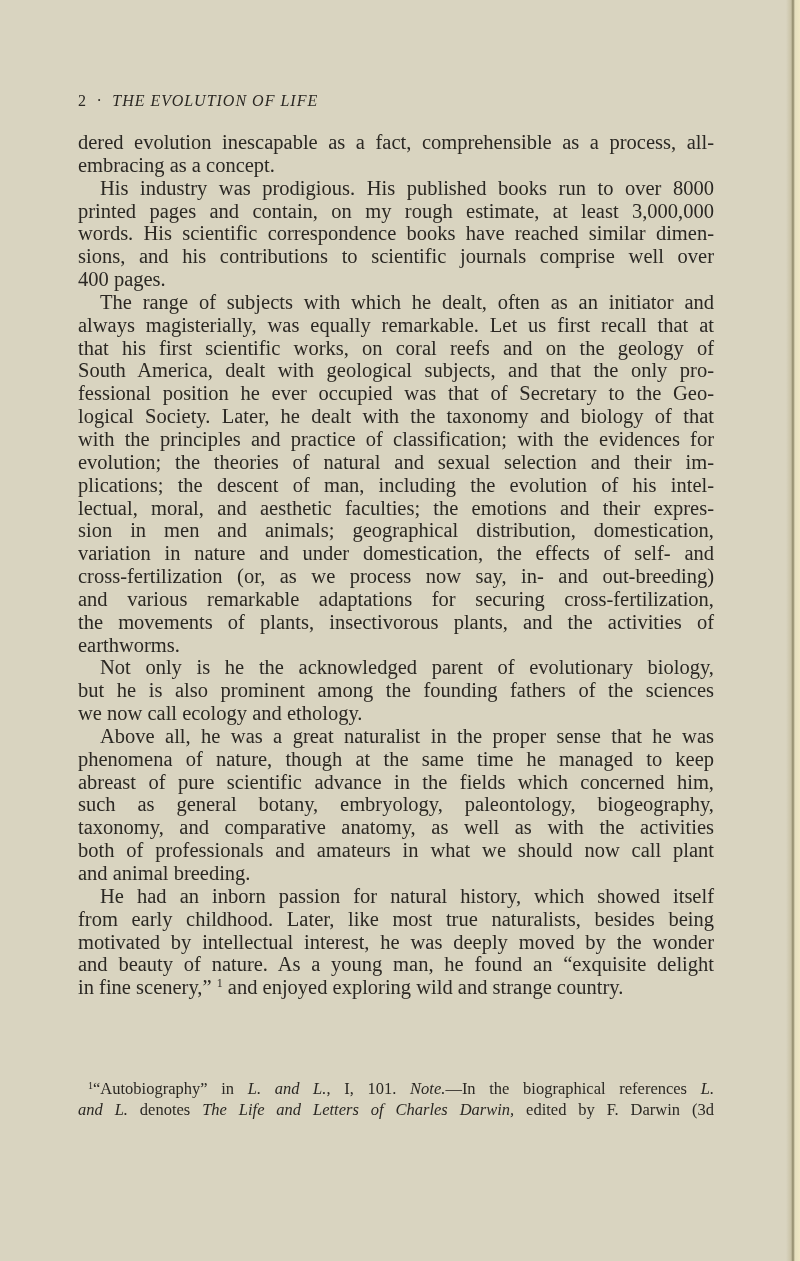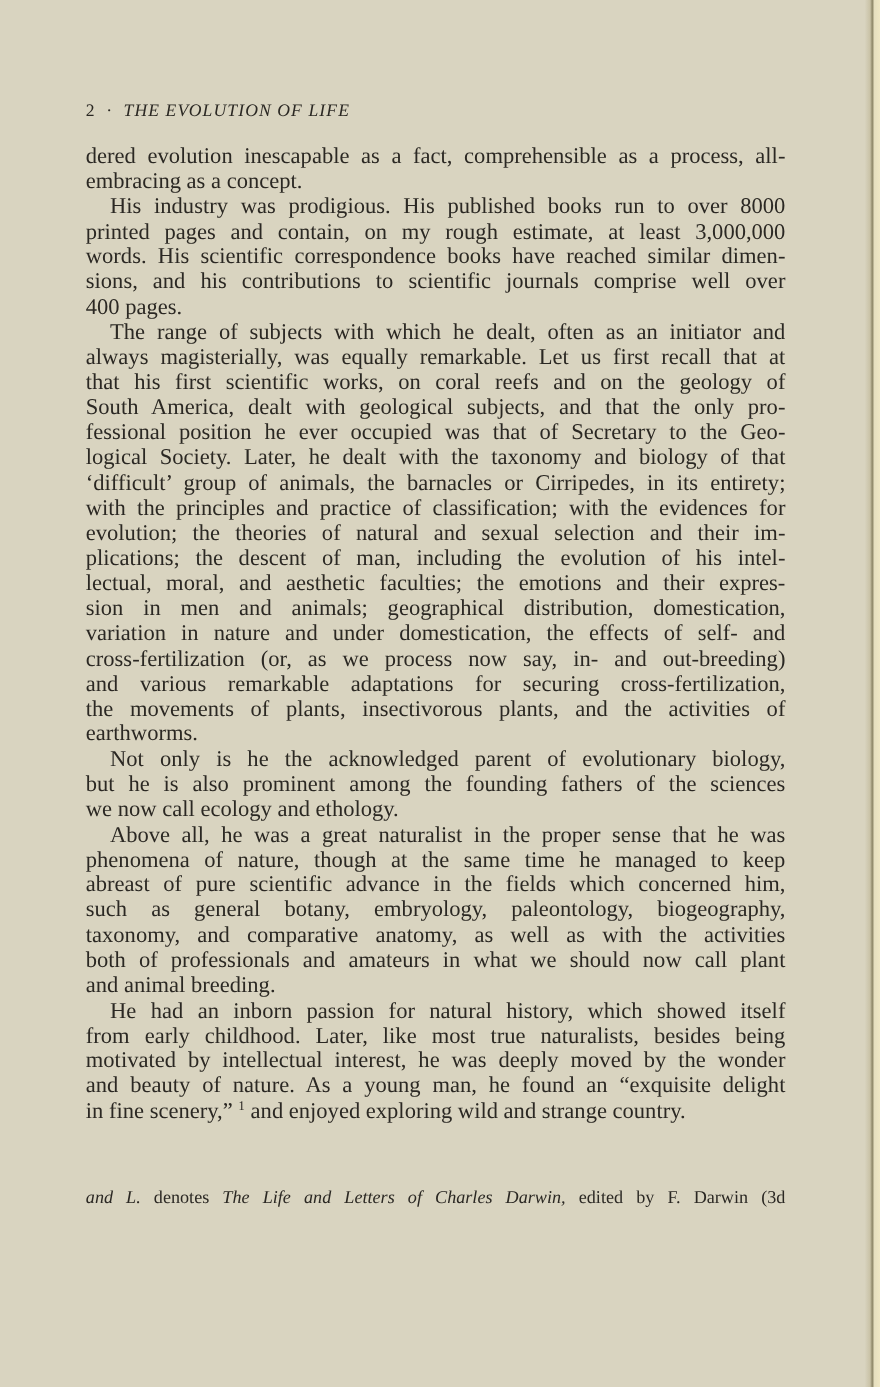--- a/index.html
+++ b/index.html
@@ -56,21 +56,20 @@
     <span class="line">printed pages and contain, on my rough estimate, at least 3,000,000</span>
     <span class="line">words. His scientific correspondence books have reached similar dimen-</span>
     <span class="line">sions, and his contributions to scientific journals comprise well over</span>
     <span class="line last">400 pages.</span>
     <span class="line indent">The range of subjects with which he dealt, often as an initiator and</span>
     <span class="line">always magisterially, was equally remarkable. Let us first recall that at</span>
     <span class="line">that his first scientific works, on coral reefs and on the geology of</span>
     <span class="line">South America, dealt with geological subjects, and that the only pro-</span>
     <span class="line">fessional position he ever occupied was that of Secretary to the Geo-</span>
     <span class="line">logical Society. Later, he dealt with the taxonomy and biology of that</span>
-    <span class="line">‘difficult’ group of animals, the barnacles or Cirripedes, in its entirety;</span>
     <span class="line">with the principles and practice of classification; with the evidences for</span>
     <span class="line">evolution; the theories of natural and sexual selection and their im-</span>
     <span class="line">plications; the descent of man, including the evolution of his intel-</span>
     <span class="line">lectual, moral, and aesthetic faculties; the emotions and their expres-</span>
     <span class="line">sion in men and animals; geographical distribution, domestication,</span>
     <span class="line">variation in nature and under domestication, the effects of self- and</span>
     <span class="line">cross-fertilization (or, as we process now say, in- and out-breeding)</span>
     <span class="line">and various remarkable adaptations for securing cross-fertilization,</span>
     <span class="line">the movements of plants, insectivorous plants, and the activities of</span>
     <span class="line last">earthworms.</span>
@@ -85,14 +84,15 @@
     <span class="line">both of professionals and amateurs in what we should now call plant</span>
     <span class="line last">and animal breeding.</span>
     <span class="line indent">He had an inborn passion for natural history, which showed itself</span>
     <span class="line">from early childhood. Later, like most true naturalists, besides being</span>
     <span class="line">motivated by intellectual interest, he was deeply moved by the wonder</span>
     <span class="line">and beauty of nature. As a young man, he found an “exquisite delight</span>
     <span class="line last"><span>in fine scenery,” </span><sup>1</sup><span> and enjoyed exploring wild and strange country.</span></span>
   </div>
 
 <div class="footnotes">
+  <span class="fn-line indent"><sup>1</sup><span>“Autobiography” in </span><i>L. and L.</i><span>, I, 101. </span><i>Note.</i><span>—In the biographical references </span><i>L.</i></span>
   <span class="fn-line"><i>and L.</i><span> denotes </span><i>The Life and Letters of Charles Darwin,</i><span> edited by F. Darwin (3d</span></span>
 </div>
 
 </body></html>

